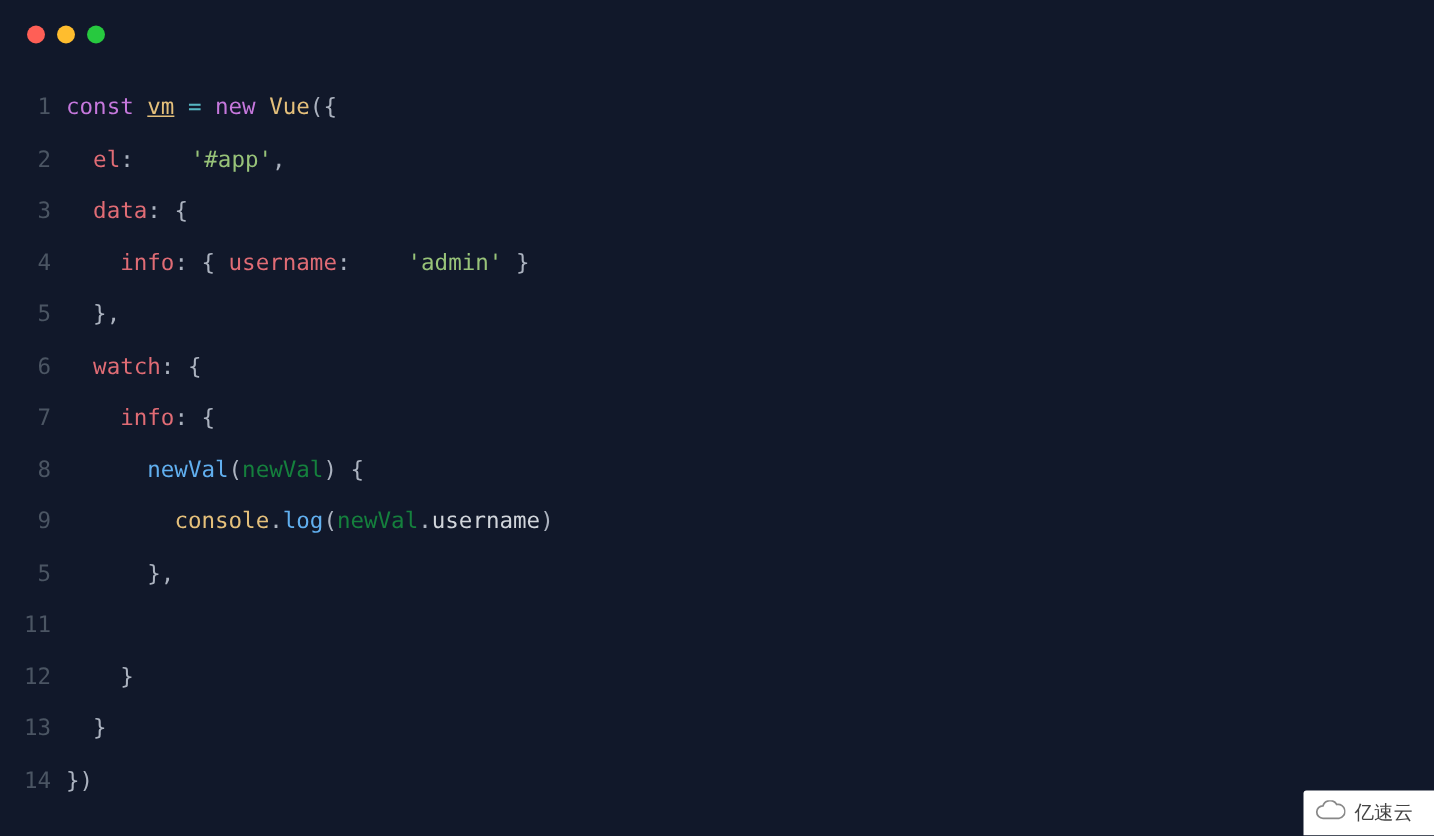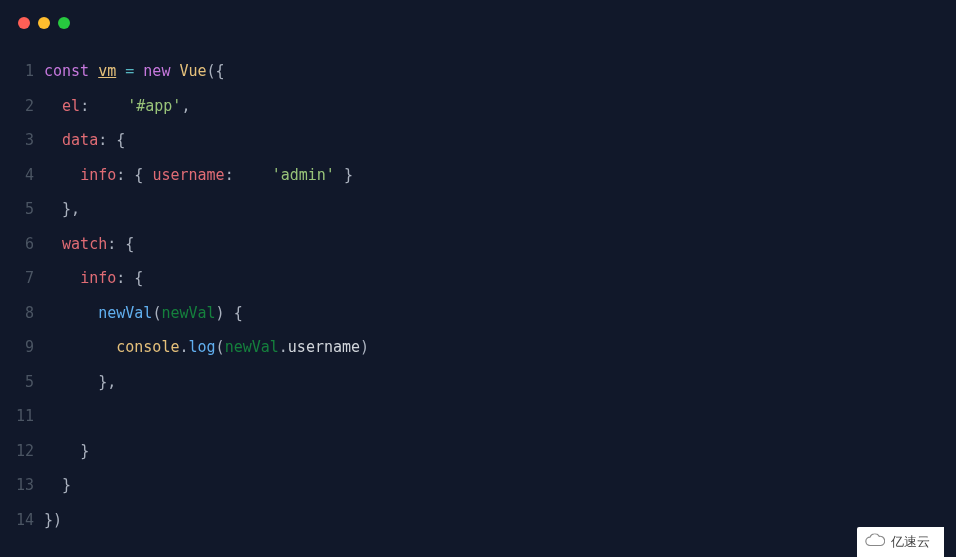--- a/index.html
+++ b/index.html
@@ -58,21 +58,21 @@
     .tok-prop   { color: #e06c75; }
     .tok-str    { color: #98c379; margin-left: 29px; }
     .tok-param  { color: #15803d; }
     .tok-func   { color: #61afef; }
     .tok-obj    { color: #e5c07b; }
     .tok-plain  { color: #d1d5db; }
     .tok-bool   { color: #d19a66; }
 
     .watermark {
       position: absolute;
-      right: 12px;
+      right: 0;
       bottom: 0;
       background: #ffffff;
       color: #444;
       font-family: sans-serif;
       font-size: 13px;
       padding: 6px 14px 6px 34px;
       display: flex;
       align-items: center;
       gap: 6px;
       border-top-left-radius: 2px;

